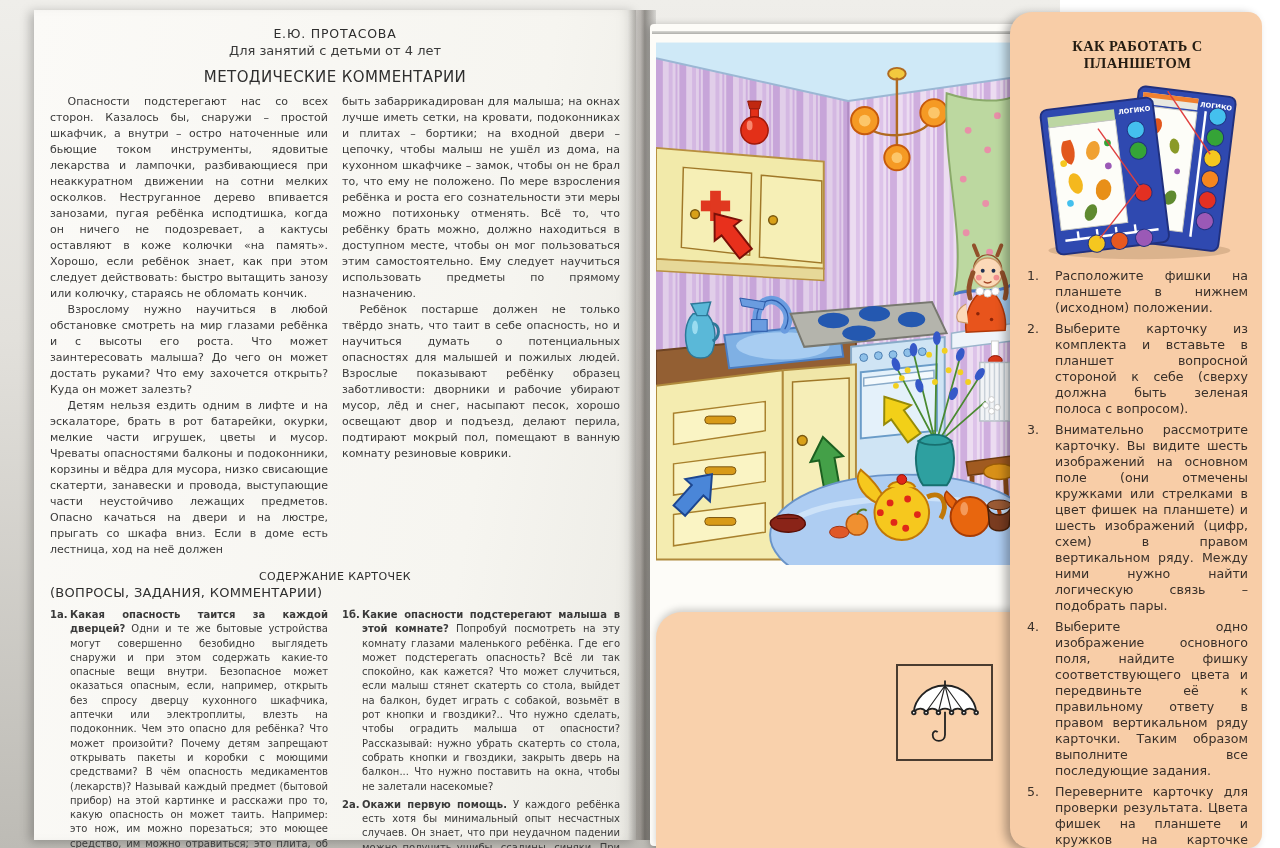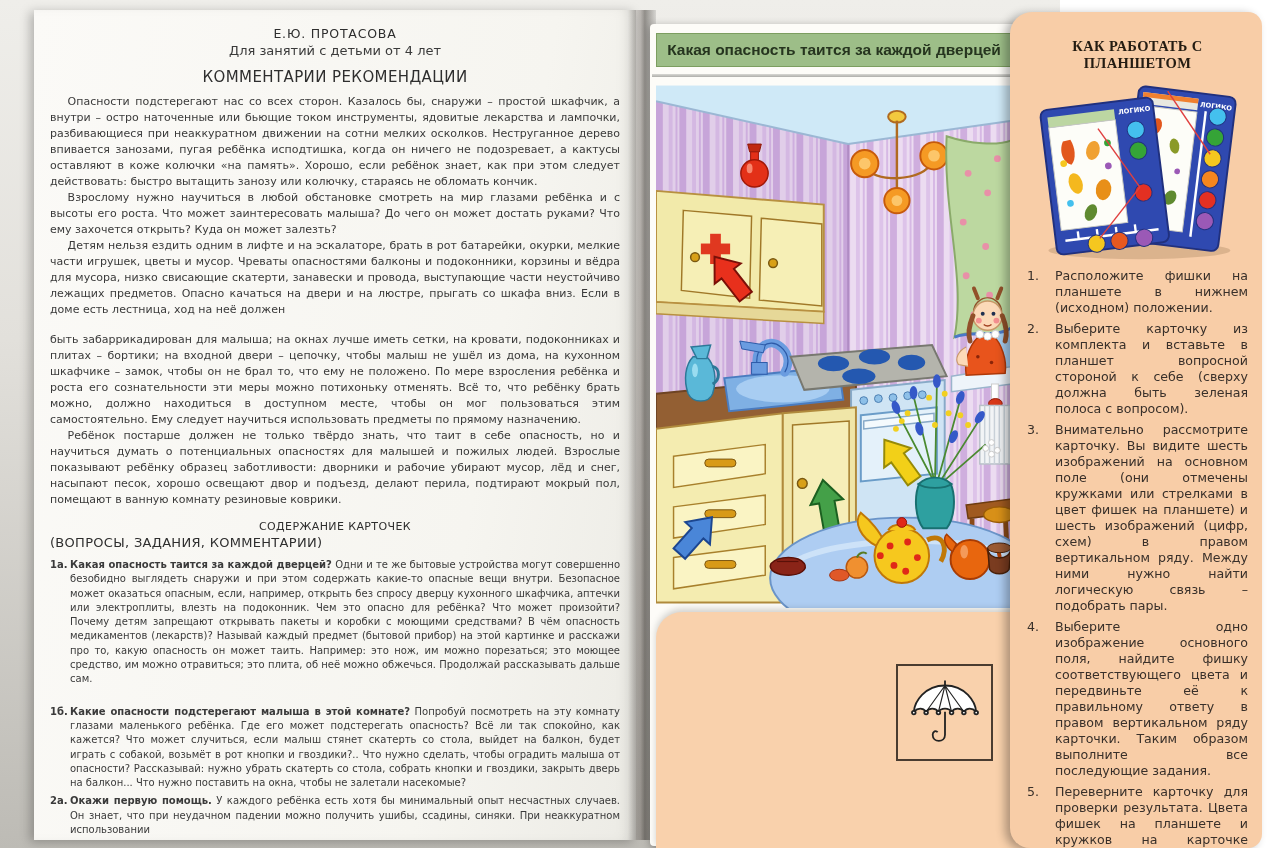--- a/index.html
+++ b/index.html
@@ -10,21 +10,21 @@
 
   
   .left-page { position:absolute; left:34px; top:10px; width:602px; height:830px;
     background:linear-gradient(100deg,#fbfaf7 0%, #f6f5f0 70%, #ecebe5 100%);
     box-shadow:-4px 2px 10px rgba(0,0,0,.25), inset -14px 0 18px -14px rgba(0,0,0,.35);
     padding:16px 16px 0 16px; color:#3a3a3a; }
   .lp-author { text-align:center; font-size:12.5px; letter-spacing:.8px; color:#2e2e2e; }
   .lp-title { text-align:center; font-size:19px; font-weight:bold; color:#222; margin-top:5px; }
   .lp-subtitle { text-align:center; font-size:13px; margin-top:2px; }
   .lp-section { text-align:center; font-size:15px; letter-spacing:.4px; color:#2e2e2e; margin:10px 0 8px 0; }
-  .cols { display:flex; gap:14px;flex-direction:column; }
+  .cols { display:flex; gap:14px; }
   .col { flex:1 1 0; font-size:11px; line-height:16px; text-align:justify; }
   .col p { text-indent:1.6em; }
   .col p.noindent { text-indent:0; }
   .lp-section2 { text-align:center; font-size:11px; letter-spacing:.4px; color:#2e2e2e; margin:12px 0 2px 0; }
   .lp-section2-sub { text-align:left; font-size:13px; letter-spacing:.3px; color:#2e2e2e; margin-bottom:8px; }
   .items .item { display:flex; font-size:10px; line-height:14.3px; margin-bottom:4px; }
   .items .inum { flex:0 0 20px; font-weight:bold; }
   .items .itext { flex:1; text-align:justify; }
   .items b { font-weight:bold; }
 
@@ -65,21 +65,21 @@
   .step .stext { flex:1; text-align:justify;margin-left:11px; }
 </style>
 </head>
 <body>
 
 <div class="photo">
 
   <div class="left-page">
     <div class="lp-author">Е.Ю. ПРОТАСОВА</div>
     <div class="lp-subtitle">Для занятий с детьми от 4 лет</div>
-    <div class="lp-section">КОММЕНТАРИИ РЕКОМЕНДАЦИИ</div>
+    <div class="lp-section">МЕТОДИЧЕСКИЕ КОММЕНТАРИИ</div>
 
     <div class="cols">
       <div class="col">
         <p>Опасности подстерегают нас со всех сторон. Казалось бы, снаружи – простой шкафчик, а внутри – остро наточенные или бьющие током инструменты, ядовитые лекарства и лампочки, разбивающиеся при неаккуратном движении на сотни мелких осколков. Неструганное дерево впивается занозами, пугая ребёнка исподтишка, когда он ничего не подозревает, а кактусы оставляют в коже колючки «на память». Хорошо, если ребёнок знает, как при этом следует действовать: быстро вытащить занозу или колючку, стараясь не обломать кончик.</p>
         <p>Взрослому нужно научиться в любой обстановке смотреть на мир глазами ребёнка и с высоты его роста. Что может заинтересовать малыша? До чего он может достать руками? Что ему захочется открыть? Куда он может залезть?</p>
         <p>Детям нельзя ездить одним в лифте и на эскалаторе, брать в рот батарейки, окурки, мелкие части игрушек, цветы и мусор. Чреваты опасностями балконы и подоконники, корзины и вёдра для мусора, низко свисающие скатерти, занавески и провода, выступающие части неустойчиво лежащих предметов. Опасно качаться на двери и на люстре, прыгать со шкафа вниз. Если в доме есть лестница, ход на неё должен</p>
       </div>
       <div class="col">
         <p class="noindent">быть забаррикадирован для малыша; на окнах лучше иметь сетки, на кровати, подоконниках и плитах – бортики; на входной двери – цепочку, чтобы малыш не ушёл из дома, на кухонном шкафчике – замок, чтобы он не брал то, что ему не положено. По мере взросления ребёнка и роста его сознательности эти меры можно потихоньку отменять. Всё то, что ребёнку брать можно, должно находиться в доступном месте, чтобы он мог пользоваться этим самостоятельно. Ему следует научиться использовать предметы по прямому назначению.</p>
         <p>Ребёнок постарше должен не только твёрдо знать, что таит в себе опасность, но и научиться думать о потенциальных опасностях для малышей и пожилых людей. Взрослые показывают ребёнку образец заботливости: дворники и рабочие убирают мусор, лёд и снег, насыпают песок, хорошо освещают двор и подъезд, делают перила, подтирают мокрый пол, помещают в ванную комнату резиновые коврики.</p>
@@ -105,21 +105,20 @@
           <div class="inum">2а.</div>
           <div class="itext"><b>Окажи первую помощь.</b> <span>У каждого ребёнка есть хотя бы минимальный опыт несчастных случаев. Он знает, что при неудачном падении можно получить ушибы, ссадины, синяки. При неаккуратном использовании</span></div>
         </div>
       </div>
     </div>
   </div>
 
   <div class="spine"></div>
 
   <div class="card">
-    <div class="banner">Какая опасность таится за каждой дверцей</div>
     <div class="card-divider"></div>
 
     <svg class="kitchen" width="356" height="528" viewBox="0 0 365 530">
       <defs>
         <pattern id="wallp" width="24" height="20" patternUnits="userSpaceOnUse">
           <rect width="24" height="20" fill="#ecdcf1"></rect>
           <rect x="0" width="7" height="20" fill="#cfaede"></rect>
           <rect x="13" width="4" height="20" fill="#ddc3e9"></rect>
           <rect x="20" width="2" height="20" fill="#d6b8e4"></rect>
         </pattern>

